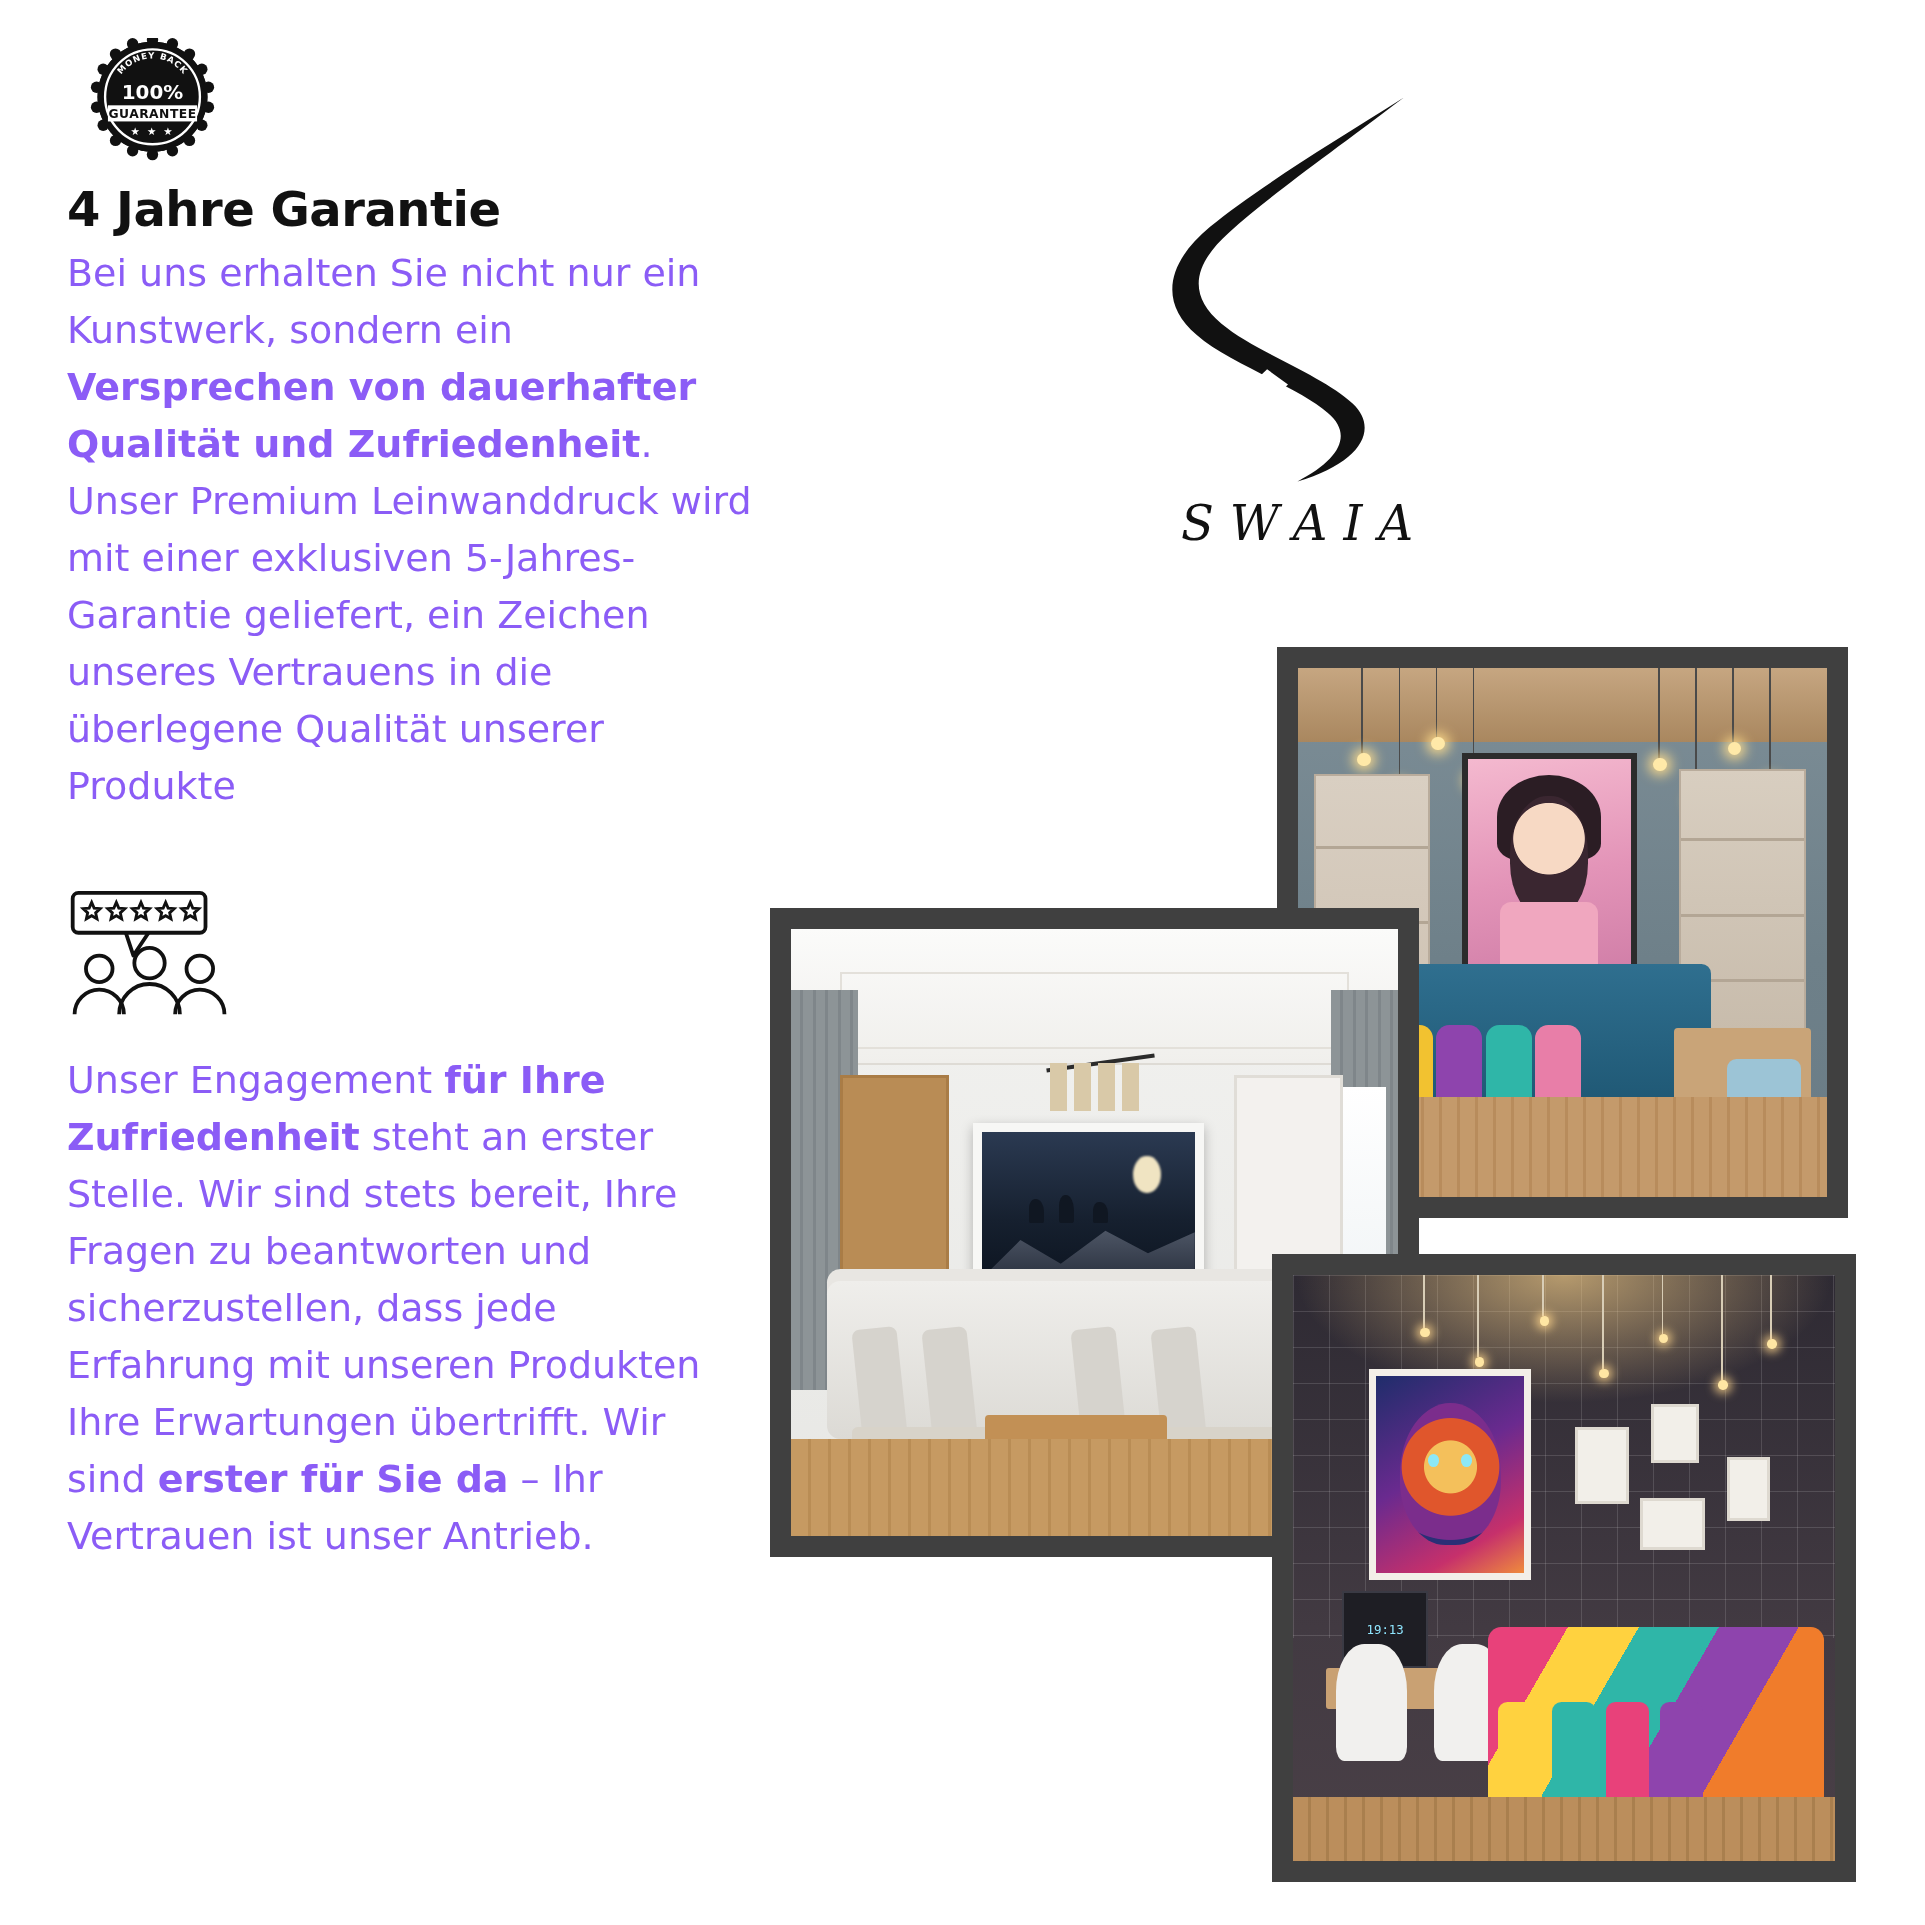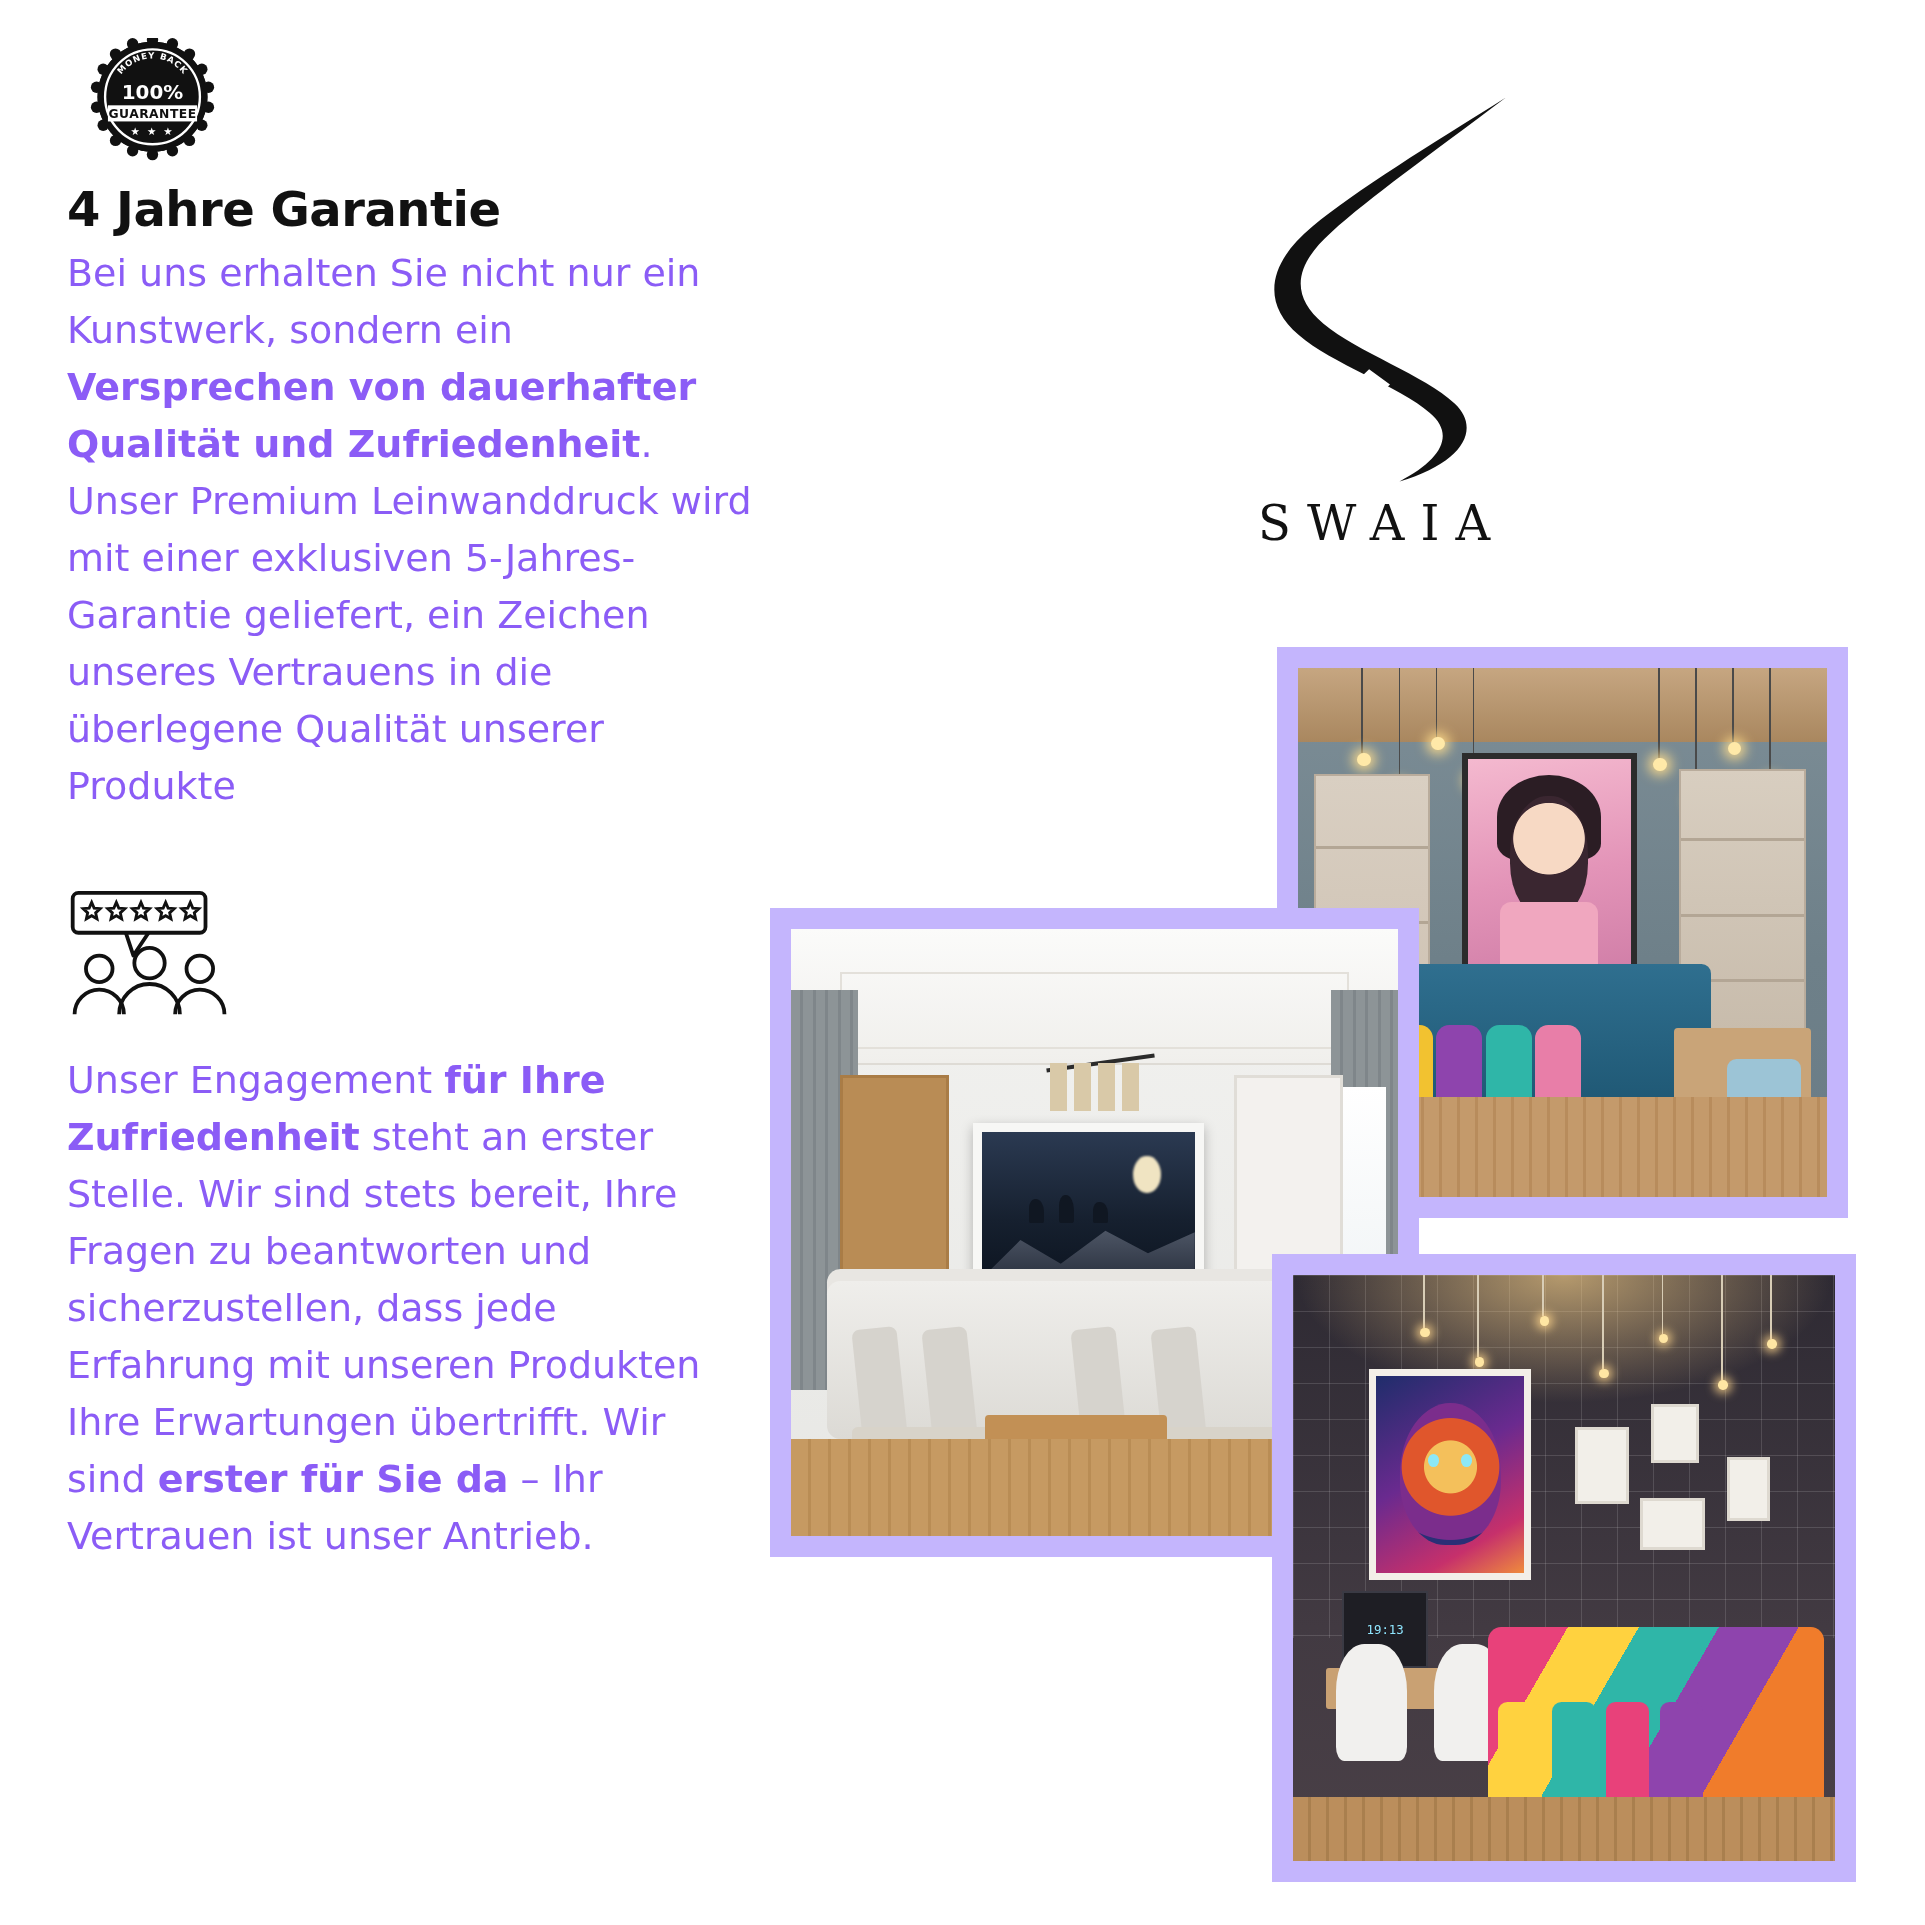--- a/index.html
+++ b/index.html
@@ -55,39 +55,41 @@
   
   .people-icon-wrap {
     width: 166px;
     height: 138px;
     margin: 0 0 27px 0;
   }
 
   
   .logo-wrap {
     position: absolute;
-    left: 1242px;
+    left: 1140px;
     top: 90px;
     width: 314px;
     height: 495px;
+    text-align: center;
+    font-style: italic;
   }
   .logo-mark { display: block; margin: 0 auto; }
   .logo-text {
     font-family: "DejaVu Serif", "Liberation Serif", serif;
     font-size: 48px;
     letter-spacing: 16px;
     color: #111;
     margin-top: 5.7px;
     padding-left: 16px;
   }
 
   
   .photo-card {
     position: absolute;
-    background: #c4b5fd;
+    background: #404040;
     padding: 21px;
     box-sizing: border-box;
   }
   .photo {
     width: 100%;
     height: 100%;
     position: relative;
     overflow: hidden;
     background: #cfd4d8;
   }

